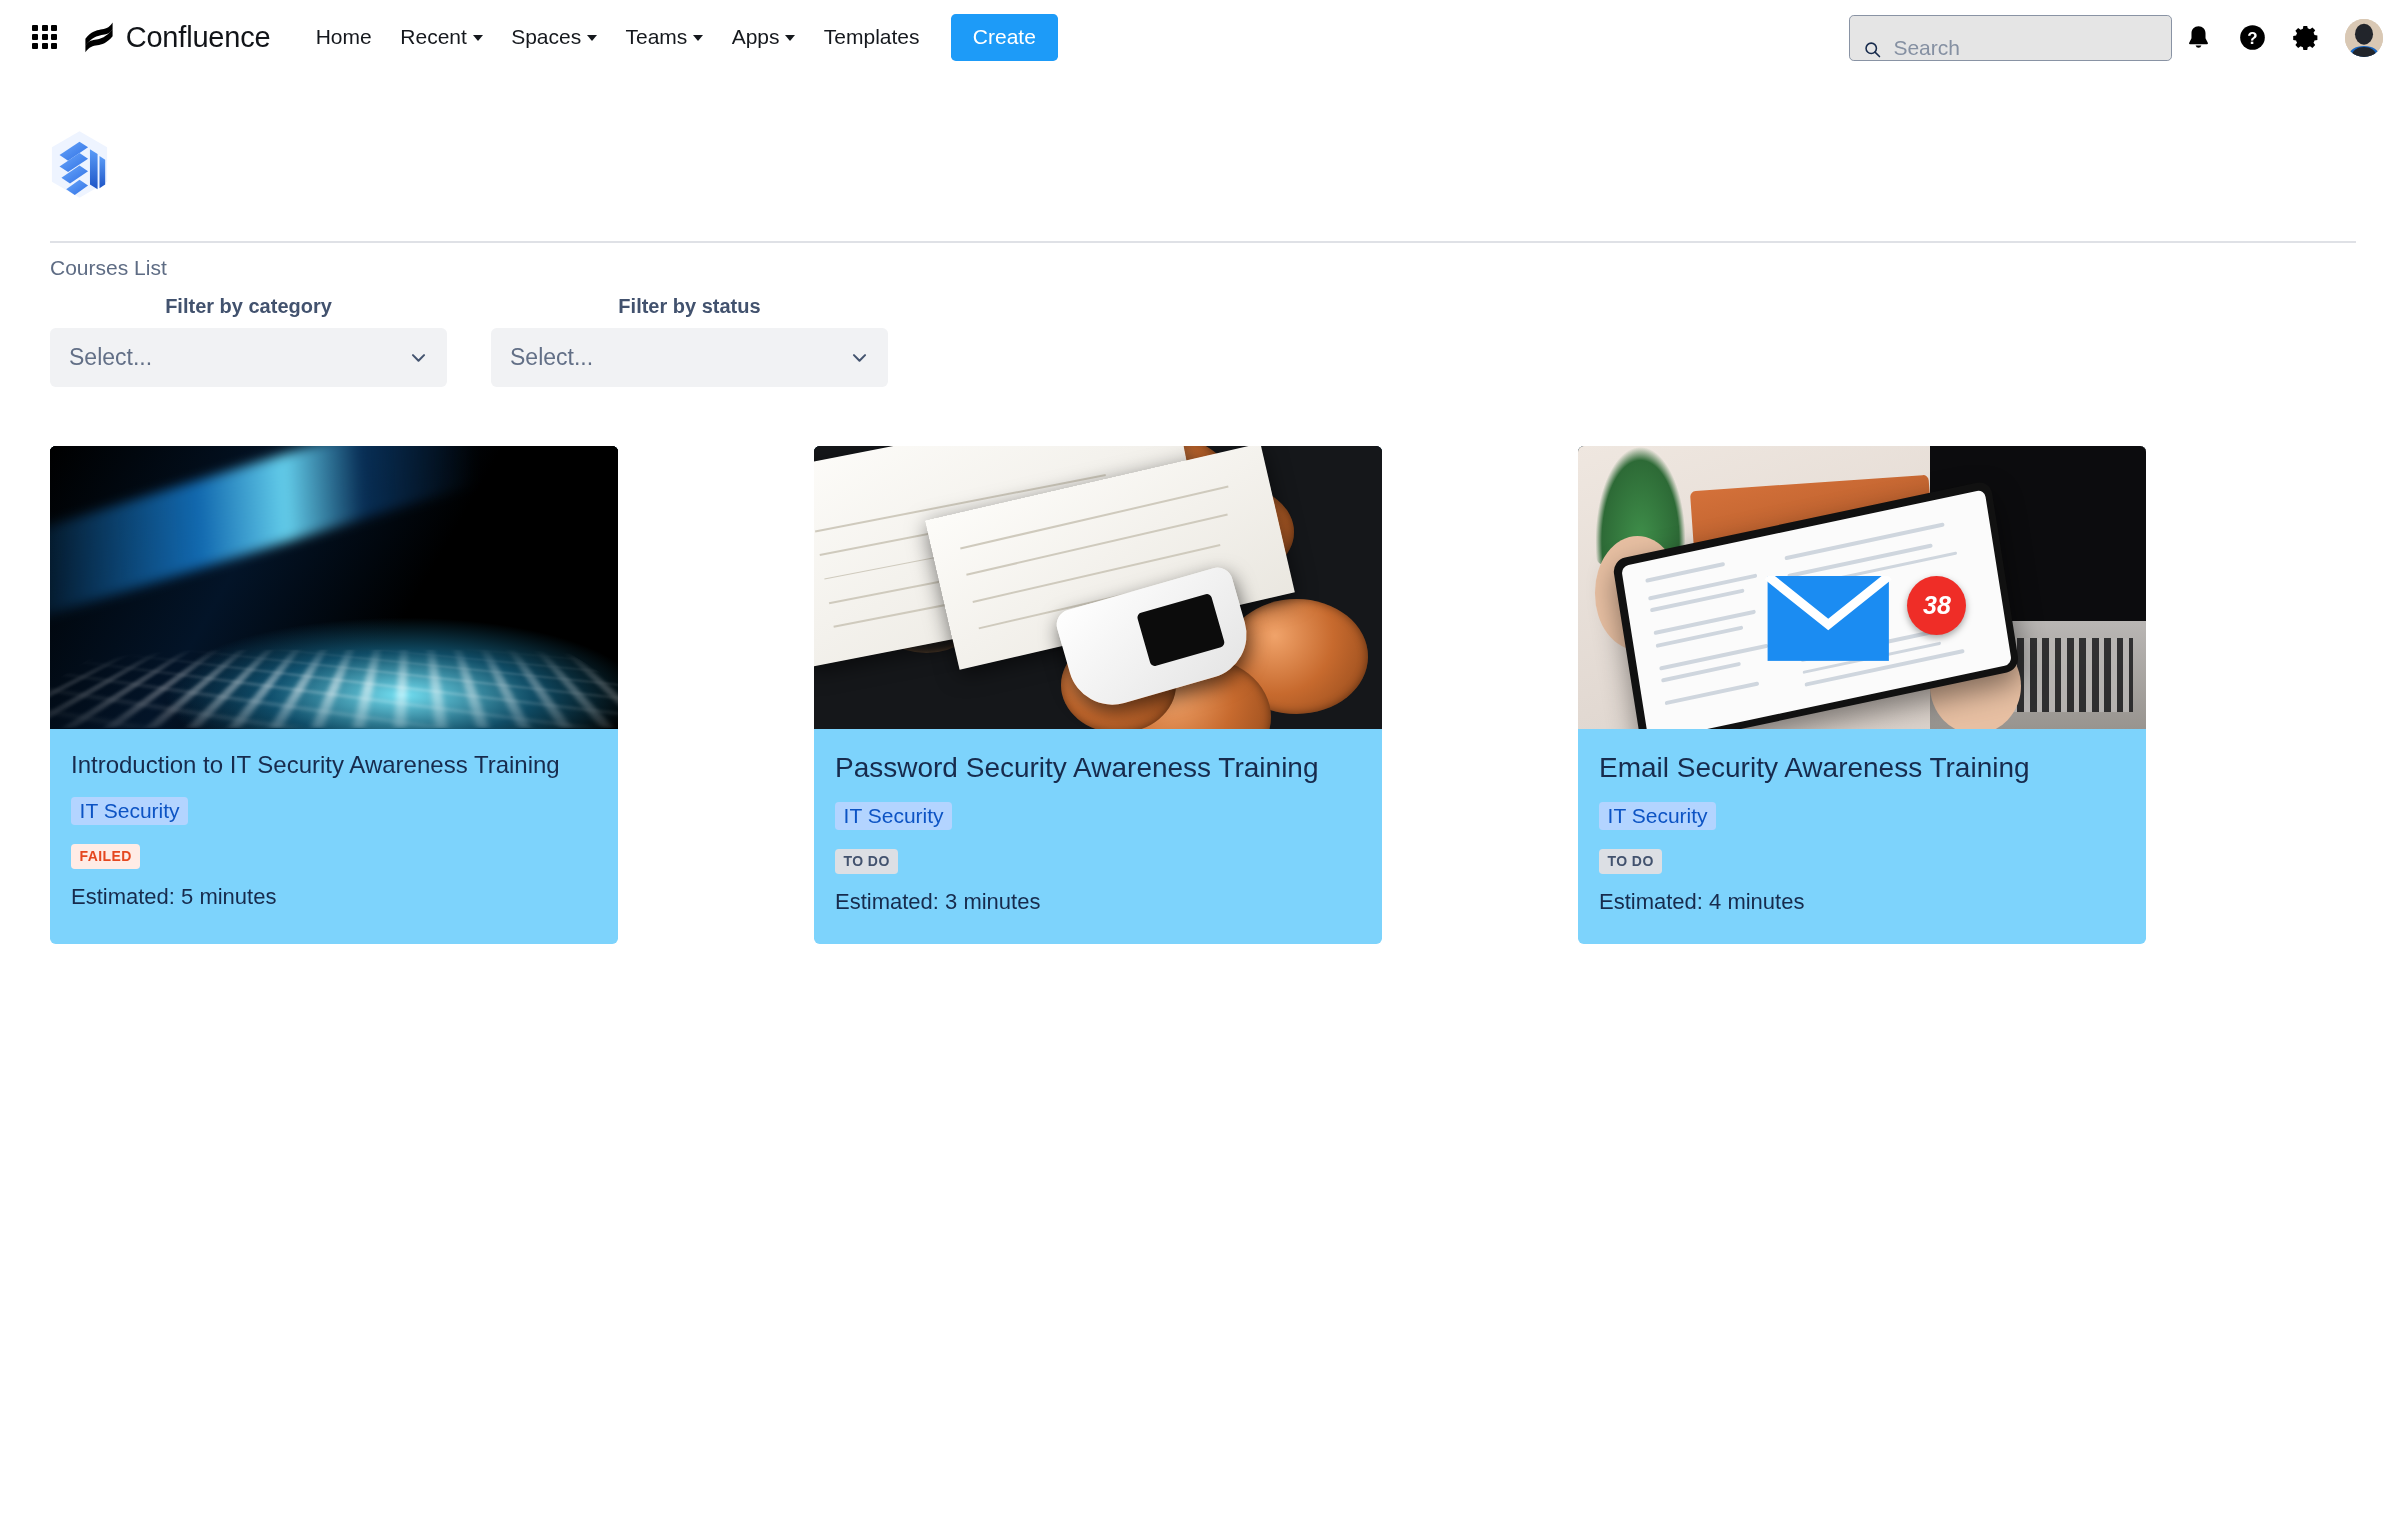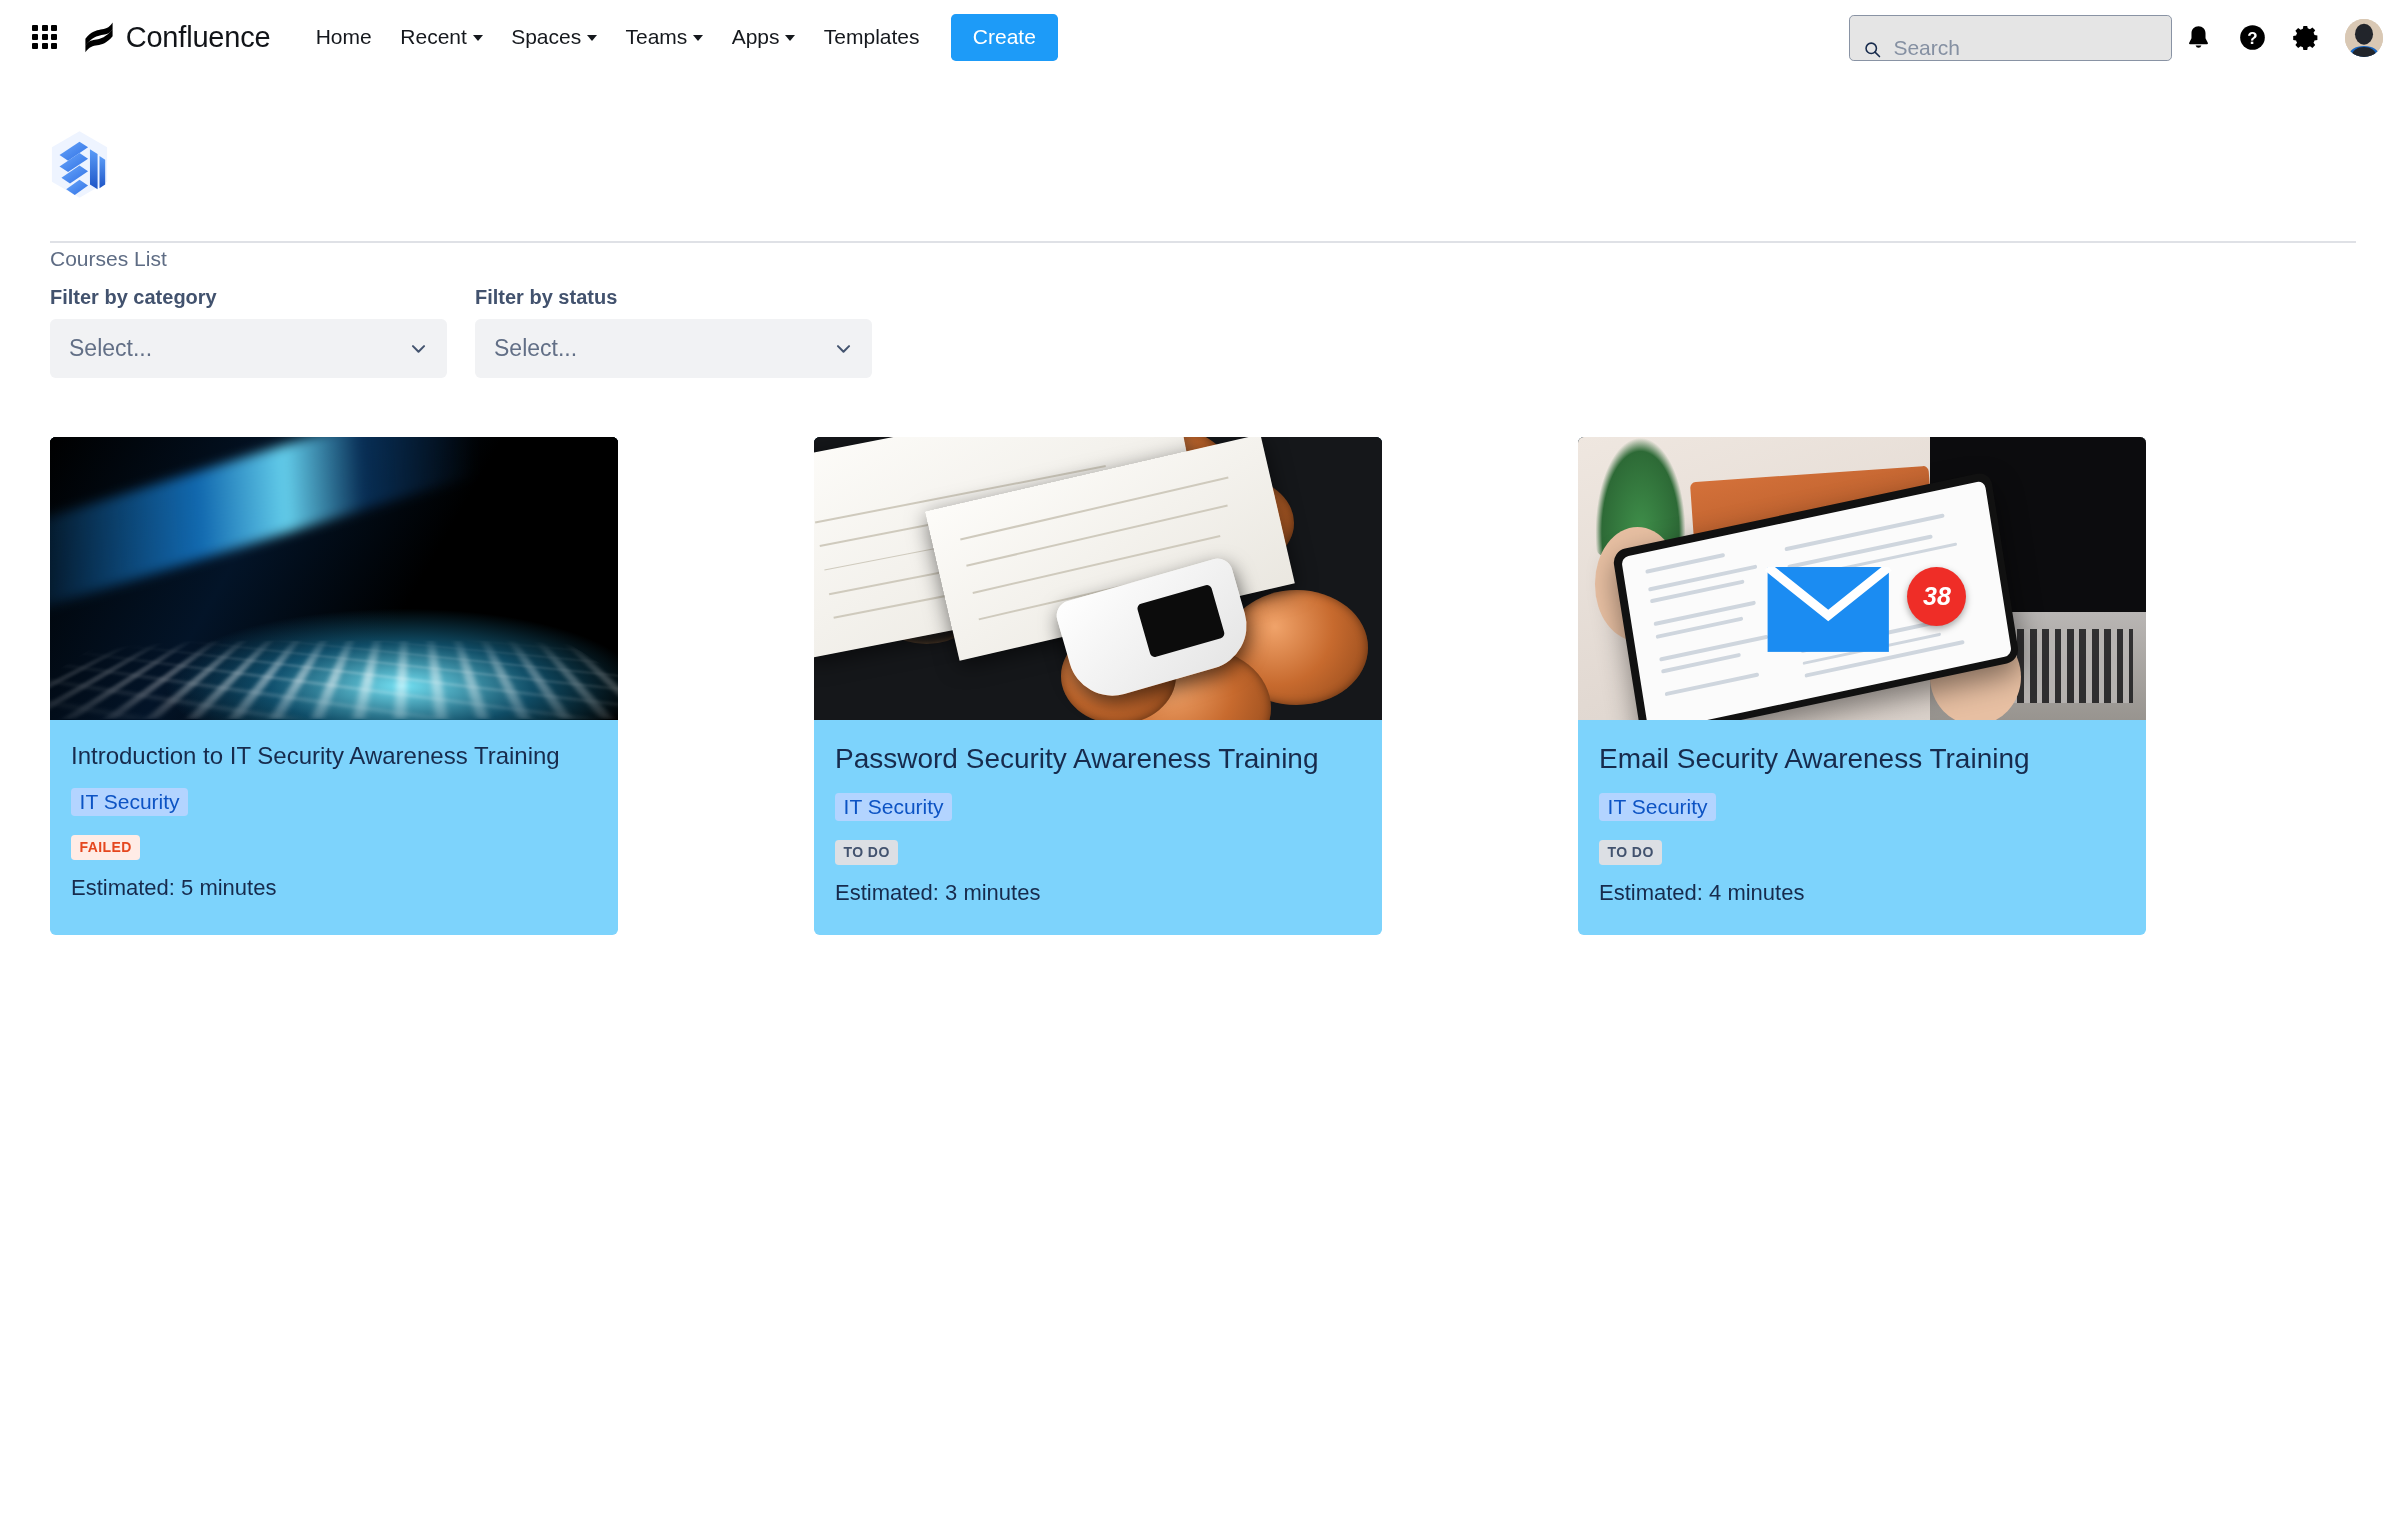--- a/index.html
+++ b/index.html
@@ -170,27 +170,28 @@
 
   .divider {
     height: 1.9px;
     background: #dfe1e6;
     width: 100%;
   }
 
   .section-label {
     font-size: 21px;
     color: #5e6c84;
-    padding-top: 4px;
+    padding-top: 13px;
   }
 
   .filters {
     display: flex;
-    gap: 28px;
+    gap: 44px;
     padding-top: 15.3px;
+    text-align: center;
   }
   .filter-group { width: 397px; }
   .filter-label {
     font-size: 20px;
     font-weight: bold;
     color: #42526e;
     margin-bottom: 9.6px;
     display: block;
   }
   .select {

